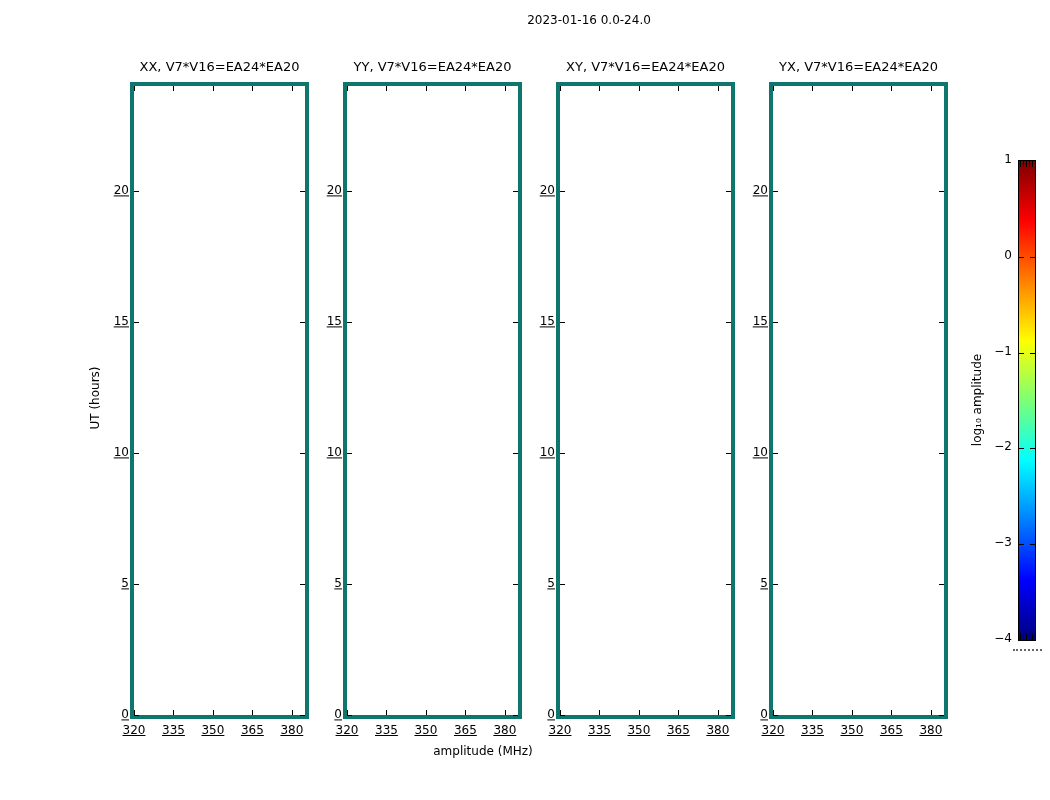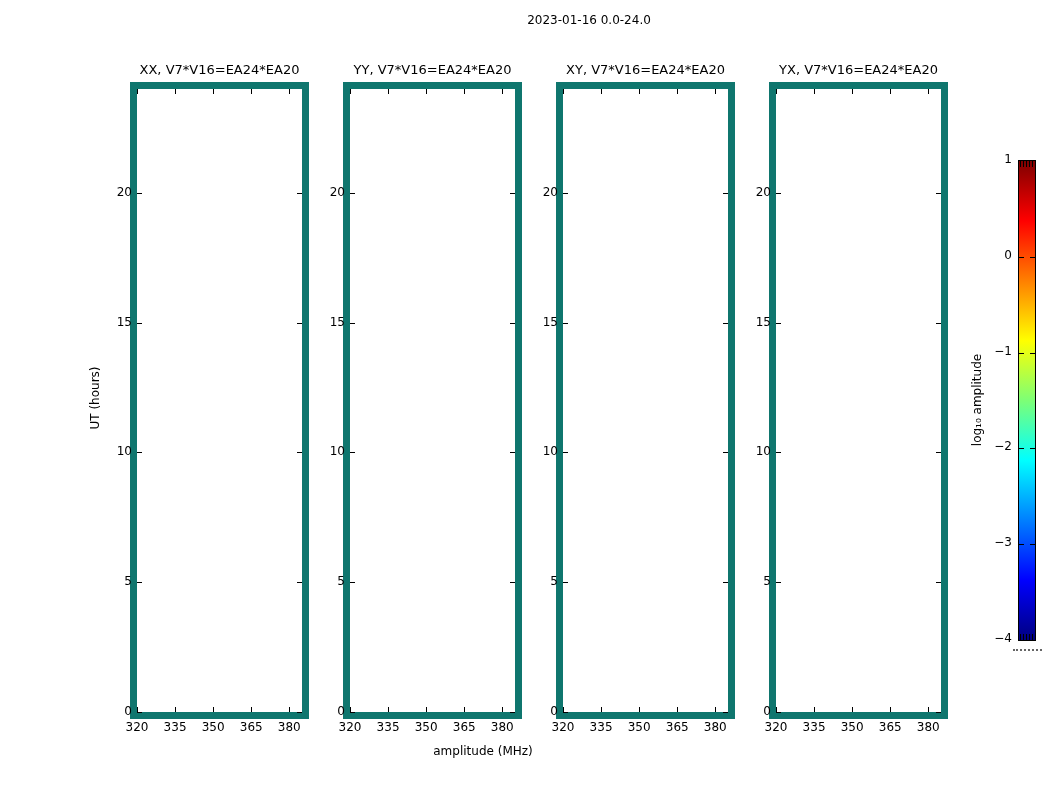--- a/index.html
+++ b/index.html
@@ -6,30 +6,30 @@
   .figure{
     position:relative;width:874px;height:800px;background:#ffffff;
     font-family:"DejaVu Sans","Liberation Sans",sans-serif;color:#000;
   }
   .suptitle{
     position:absolute;left:589px;top:13px;transform:translateX(-50%);
     font-size:12px;white-space:nowrap;
   }
   .panel{
     position:absolute;top:82px;width:179px;height:637px;
-    border:7px solid #0f766e;box-sizing:border-box;background:#ffffff;
+    border:4px solid #0f766e;box-sizing:border-box;background:#ffffff;
   }
   .panel-title{
     position:absolute;left:50%;bottom:calc(100% + 12px);transform:translateX(-50%);
     font-size:13px;white-space:nowrap;
   }
   .tick{position:absolute;background:#000;}
   .tick.xt{width:1px;height:5px;}
   .tick.yt{width:5px;height:1px;}
-  .ticklabel{position:absolute;font-size:12px;line-height:1.1;white-space:nowrap;}
+  .ticklabel{position:absolute;font-size:12px;line-height:1.1;white-space:nowrap;text-decoration:underline;}
   .axis-label{position:absolute;font-size:12px;white-space:nowrap;}
   .ylab{left:95px;top:398px;transform:translate(-50%,-50%) rotate(-90deg);}
   .xlab{left:483px;top:744px;transform:translateX(-50%);}
   .cblab{left:977px;top:400px;transform:translate(-50%,-50%) rotate(-90deg);}
   .colorbar{
     position:absolute;left:1018px;top:160px;width:18px;height:481px;
     border:1px solid #000;box-sizing:border-box;background:#fff;
   }
   .cb-grad{position:absolute;left:0;top:0;right:0;bottom:0;}
   .cb-hatch{

